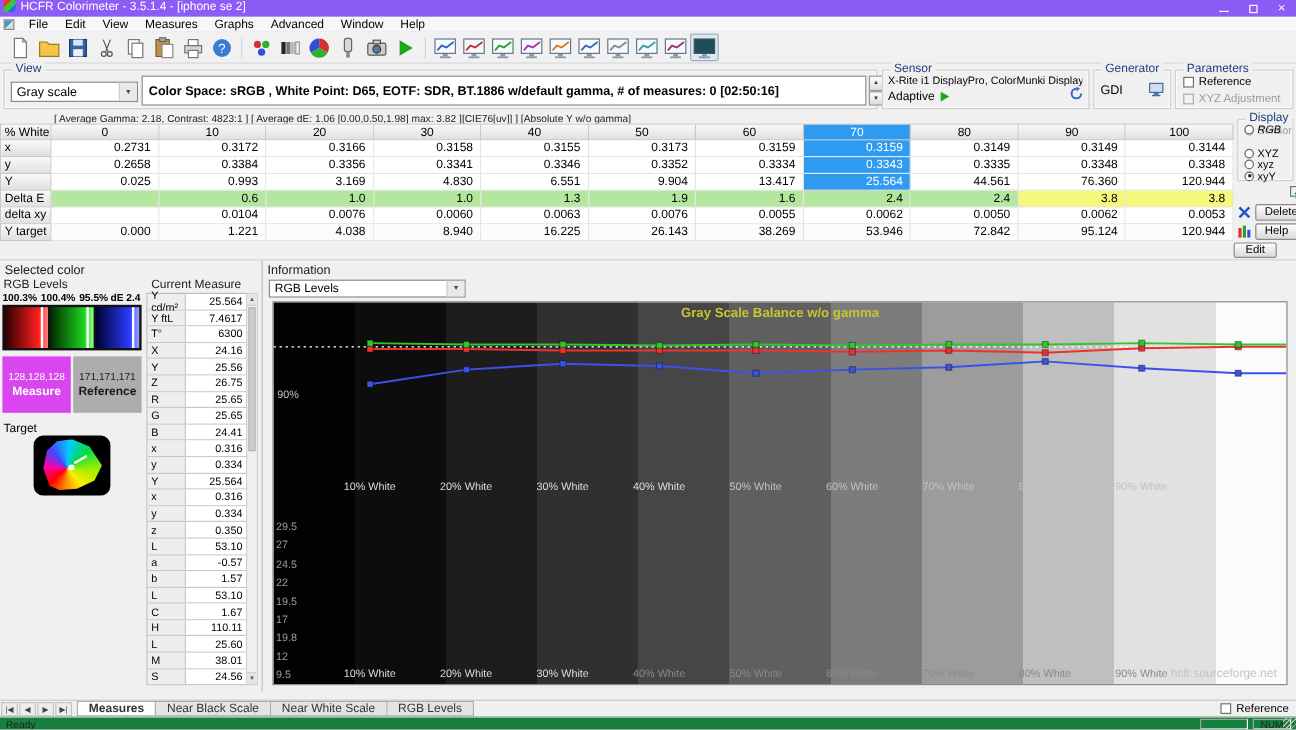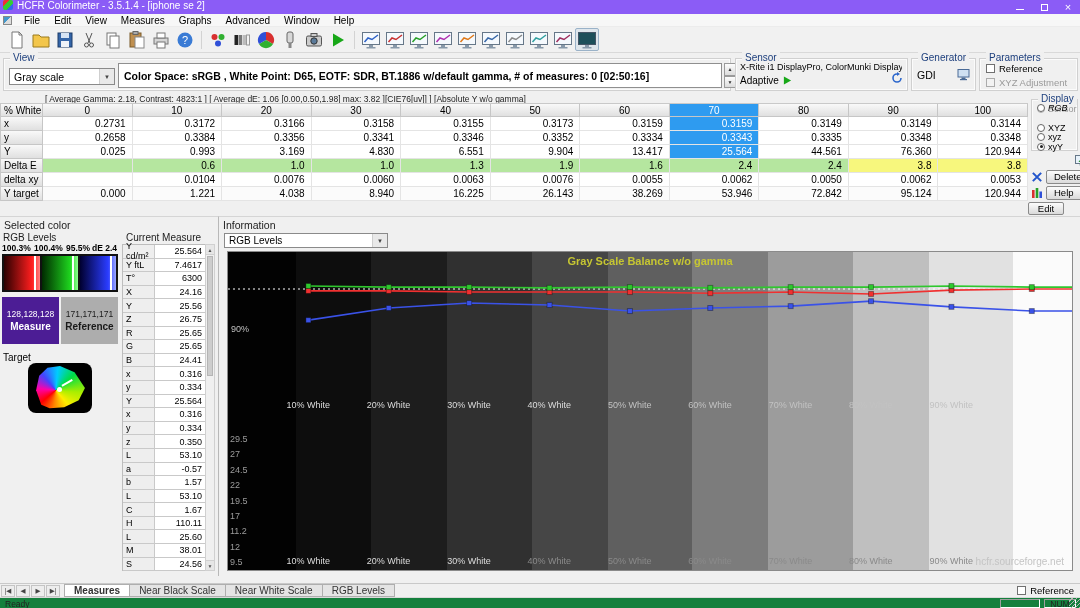--- a/index.html
+++ b/index.html
@@ -84,21 +84,21 @@
   .pct-row span{display:block;}
   .bars{position:absolute;left:2px;top:37px;width:116px;height:38px;background:#111;display:flex;gap:2px;padding:2px;}
   .bar{flex:1;position:relative;}
   .bar .tick{position:absolute;right:4px;top:0;width:2px;height:100%;background:#fff;}
   .bar-red{background:linear-gradient(90deg,#2a0000,#ff1e1e 78%,#ff8080);}
   .bar-green{background:linear-gradient(90deg,#002a00,#1ed41e 78%,#90ff90);}
   .bar-blue{background:linear-gradient(90deg,#000030,#2a3cff 78%,#9aa6ff);}
   .swatch{position:absolute;top:80px;width:57px;height:47px;display:flex;flex-direction:column;align-items:center;justify-content:center;gap:2px;}
   .swatch .v{font-size:8.5px;}
   .swatch .n{font-size:10px;font-weight:bold;}
-  .sw-measure{left:2px;background:#4c1d95;color:#fff;}
+  .sw-measure{left:2px;background:#d946ef;color:#fff;}
   .sw-reference{left:61px;background:#adadad;color:#1a1a1a;}
   .target-label{position:absolute;left:3px;top:135px;font-size:10px;}
   .cie{position:absolute;left:28px;top:146px;width:64px;height:50px;background:#000;border-radius:8px;}
   .cie-horseshoe{position:absolute;left:6px;top:3px;width:52px;height:44px;background:conic-gradient(from 230deg at 42% 55%,#ff0000,#ff00aa,#4444ff,#00ccff,#00dd44,#aaee00,#ffee00,#ff8800,#ff0000);clip-path:polygon(14% 88%,4% 55%,10% 22%,26% 4%,50% 0%,78% 14%,98% 50%,86% 78%,58% 94%,30% 96%);}
   .cie-dot{position:absolute;left:29px;top:24px;width:5px;height:5px;border-radius:50%;background:#fff;}
   .cie-arrow{position:absolute;left:33px;top:19px;width:12px;height:1.5px;background:#fff;transform:rotate(-30deg);}
   #mlist{position:absolute;left:122px;top:27px;width:83px;display:grid;grid-template-columns:32px 51px;grid-auto-rows:13.6px;border-top:1px solid #bdbdbd;border-left:1px solid #bdbdbd;}
   .ml-lab{background:#eeeeee;border-right:1px solid #c9c9c9;border-bottom:1px solid #c9c9c9;font-size:9px;display:flex;align-items:center;padding-left:3px;}
   .ml-val{background:#fff;border-right:1px solid #c9c9c9;border-bottom:1px solid #c9c9c9;font-size:9px;display:flex;align-items:center;justify-content:flex-end;padding-right:3px;}
   .vscroll{position:absolute;left:205px;top:27px;width:10px;height:327px;background:#f0f0f0;border:1px solid #d0d0d0;display:flex;flex-direction:column;}
@@ -693,21 +693,21 @@
         <div class="ch-lbl xl-mid" style="left: 621.048px; top: 148px;">80% White</div>
         <div class="ch-lbl xl-dark" style="left: 621.048px; top: 304px;">80% White</div>
         <div class="ch-lbl xl-mid" style="left: 701.429px; top: 148px;">90% White</div>
         <div class="ch-lbl xl-dark" style="left: 701.429px; top: 304px;">90% White</div>
         <div class="ch-lbl axisnum" style="left: 2px; top: 182px;">29.5</div>
         <div class="ch-lbl axisnum" style="left: 2px; top: 197.4px;">27</div>
         <div class="ch-lbl axisnum" style="left: 2px; top: 212.8px;">24.5</div>
         <div class="ch-lbl axisnum" style="left: 2px; top: 228.2px;">22</div>
         <div class="ch-lbl axisnum" style="left: 2px; top: 243.6px;">19.5</div>
         <div class="ch-lbl axisnum" style="left: 2px; top: 259px;">17</div>
-        <div class="ch-lbl axisnum" style="left: 2px; top: 274.4px;">11.2</div>
+        <div class="ch-lbl axisnum" style="left: 2px; top: 274.4px;">19.8</div>
         <div class="ch-lbl axisnum" style="left: 2px; top: 289.8px;">12</div>
         <div class="ch-lbl axisnum" style="left: 2px; top: 305.2px;">9.5</div>
         <div class="ch-lbl axis90" style="left: 3px; top: 72px;">90%</div>
       </div>
   </div>
 
   <div class="tabbar">
     <div class="navbtn">|◀</div>
     <div class="navbtn">◀</div>
     <div class="navbtn">▶</div>

